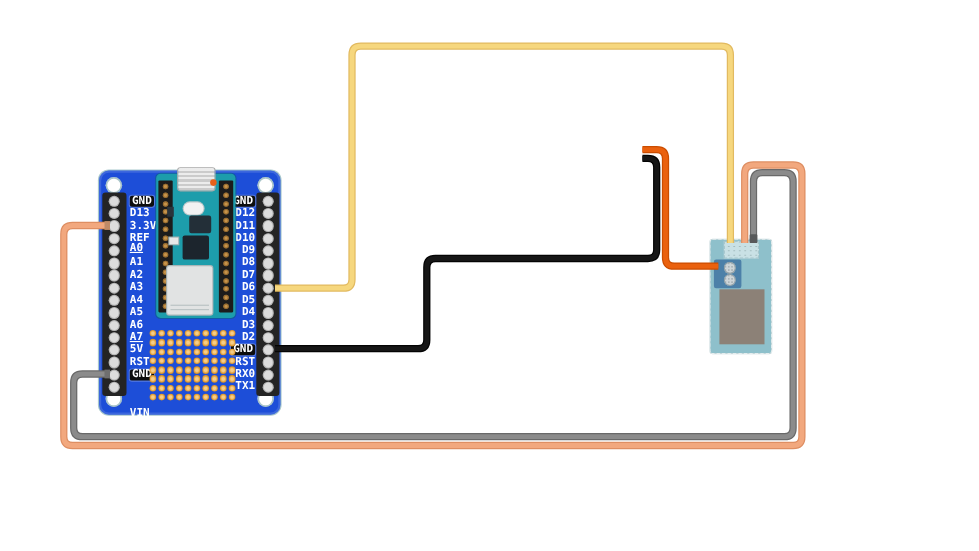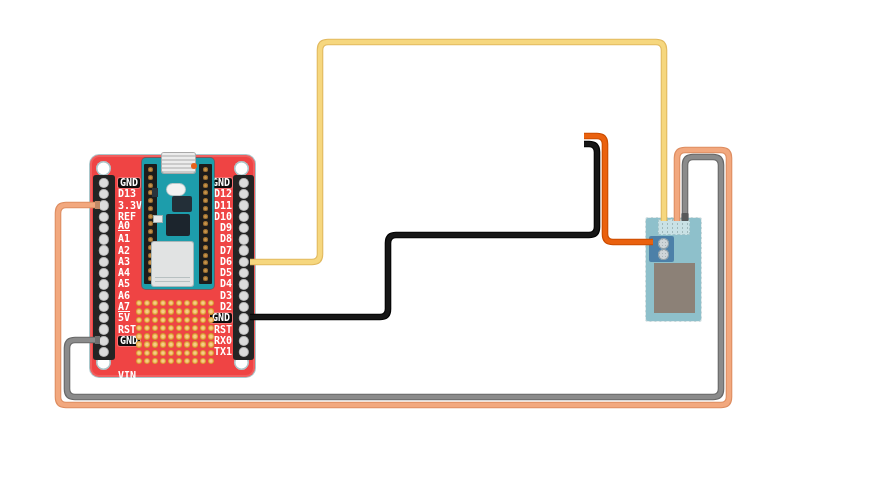--- a/index.html
+++ b/index.html
@@ -1,20 +1,20 @@
 <!DOCTYPE html>
 <html><head>
 <meta charset="utf-8">
 <style>
   html,body{margin:0;padding:0;background:#fff;}
   .canvas{position:relative;width:890px;height:501px;background:#ffffff;overflow:hidden;
           font-family:"DejaVu Sans Mono",monospace;}
   
   .carrier{position:absolute;left:90px;top:155px;width:165px;height:222px;
-           background:#ef4444;border-radius:9px;
+           background:#1d4ed8;border-radius:9px;
            box-shadow:inset 0 0 0 2px rgba(255,255,255,.14), 0 0 0 1px rgba(8,96,108,.35);}
   .hole{position:absolute;width:15px;height:15px;border-radius:50%;background:#fff;
         box-shadow:inset 0 0 0 1.5px rgba(10,90,100,.35);}
   .strip{position:absolute;top:20px;width:22px;height:185px;background:#242424;border-radius:3px;}
   .strip.left{left:3px;}
   .strip.right{left:143px;width:21px;}
   .tcirc{position:absolute;width:10.4px;height:10.4px;border-radius:50%;background:#dcdcdc;
          left:50%;transform:translateX(-50%);box-shadow:inset 0 0 0 1px rgba(0,0,0,.18);}
   .labels{position:absolute;top:0;width:44px;height:222px;}
   .labels.left{left:28px;}

